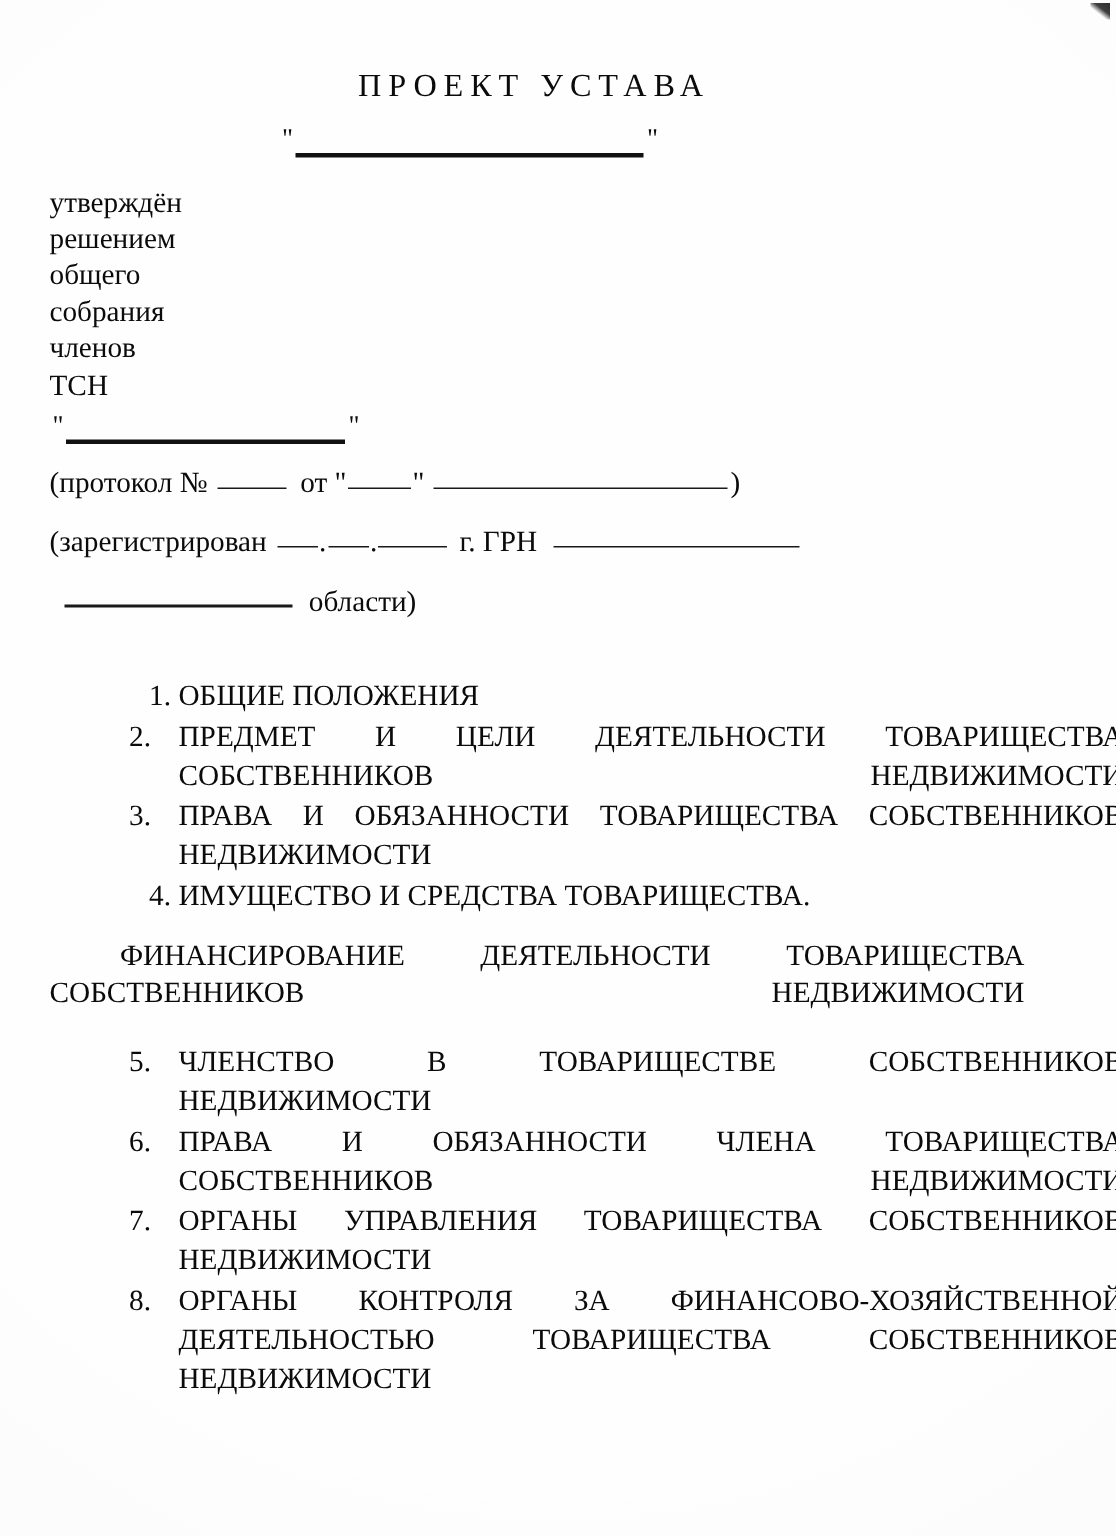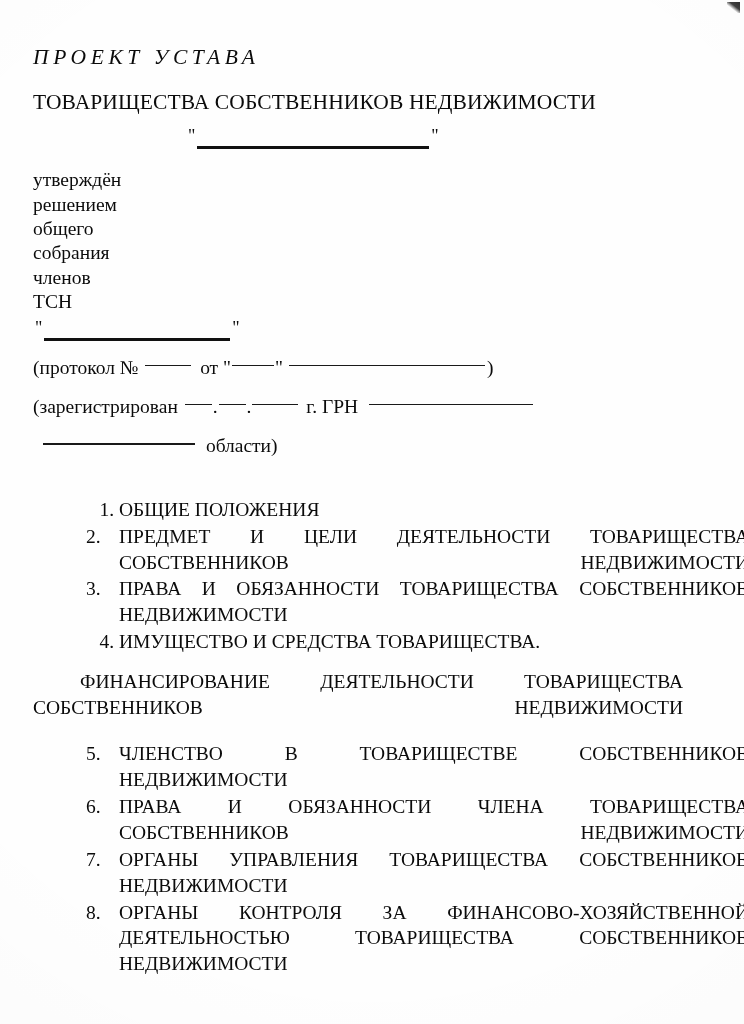--- a/index.html
+++ b/index.html
@@ -47,27 +47,27 @@
 
   .content {
     position: absolute;
     left: 33px;
     top: 0;
     width: 650px;
   }
 
   
   .title-main {
+    text-align: center;
     font-size: 21.5px;
     letter-spacing: 4.6px;
     margin: 46px 0 0 0;
     padding-right: 4px;
     line-height: 1.1;
     white-space: nowrap;
-    font-style: italic;
   }
   .title-sub {
     text-align: left;
     font-size: 21.5px;
     letter-spacing: 0.1px;
     margin: 21px 0 0 0;
     line-height: 1.1;
     white-space: nowrap;
   }
 
@@ -117,21 +117,21 @@
   .row-org-blank {
     margin: 8px 0 0 2px;
   }
   .row-org-blank .rule-thick { width: 186px; margin: 0 2px; }
 
   .form-line {
     font-size: 19.5px;
     line-height: 1.25;
     margin: 15px 0 0 0;
     display: flex;
-    align-items: flex-start;
+    align-items: center;
     white-space: pre;
   }
   .form-line .lbl { line-height: 1.25; }
 
   .proto-gap1 { width: 46px; margin: 0 4px 4px 2px; }
   .proto-gap2 { width: 42px; margin: 0 1px 4px 1px; }
   .proto-gap3 { width: 196px; margin: 0 2px 4px 6px; }
 
   .reg-d { width: 27px; margin: 0 1px 4px 2px; }
   .reg-m { width: 27px; margin: 0 1px 4px 1px; }
@@ -194,21 +194,20 @@
 <body>
 
 <div class="page">
   <div class="scan-tint"></div>
   <div class="corner-speck"></div>
 
   <div class="content">
 
     <div class="title-main">ПРОЕКТ УСТАВА</div>
 
-    <div class="title-sub">ТОВАРИЩЕСТВА СОБСТВЕННИКОВ НЕДВИЖИМОСТИ</div>
 
     <div class="quoted-rule row-title-blank">
       <span class="qm">"</span>
       <span class="rule-thick"></span>
       <span class="qm">"</span>
     </div>
 
     <div class="approve-line">
       <span>утверждён</span>
       <span>решением</span>

